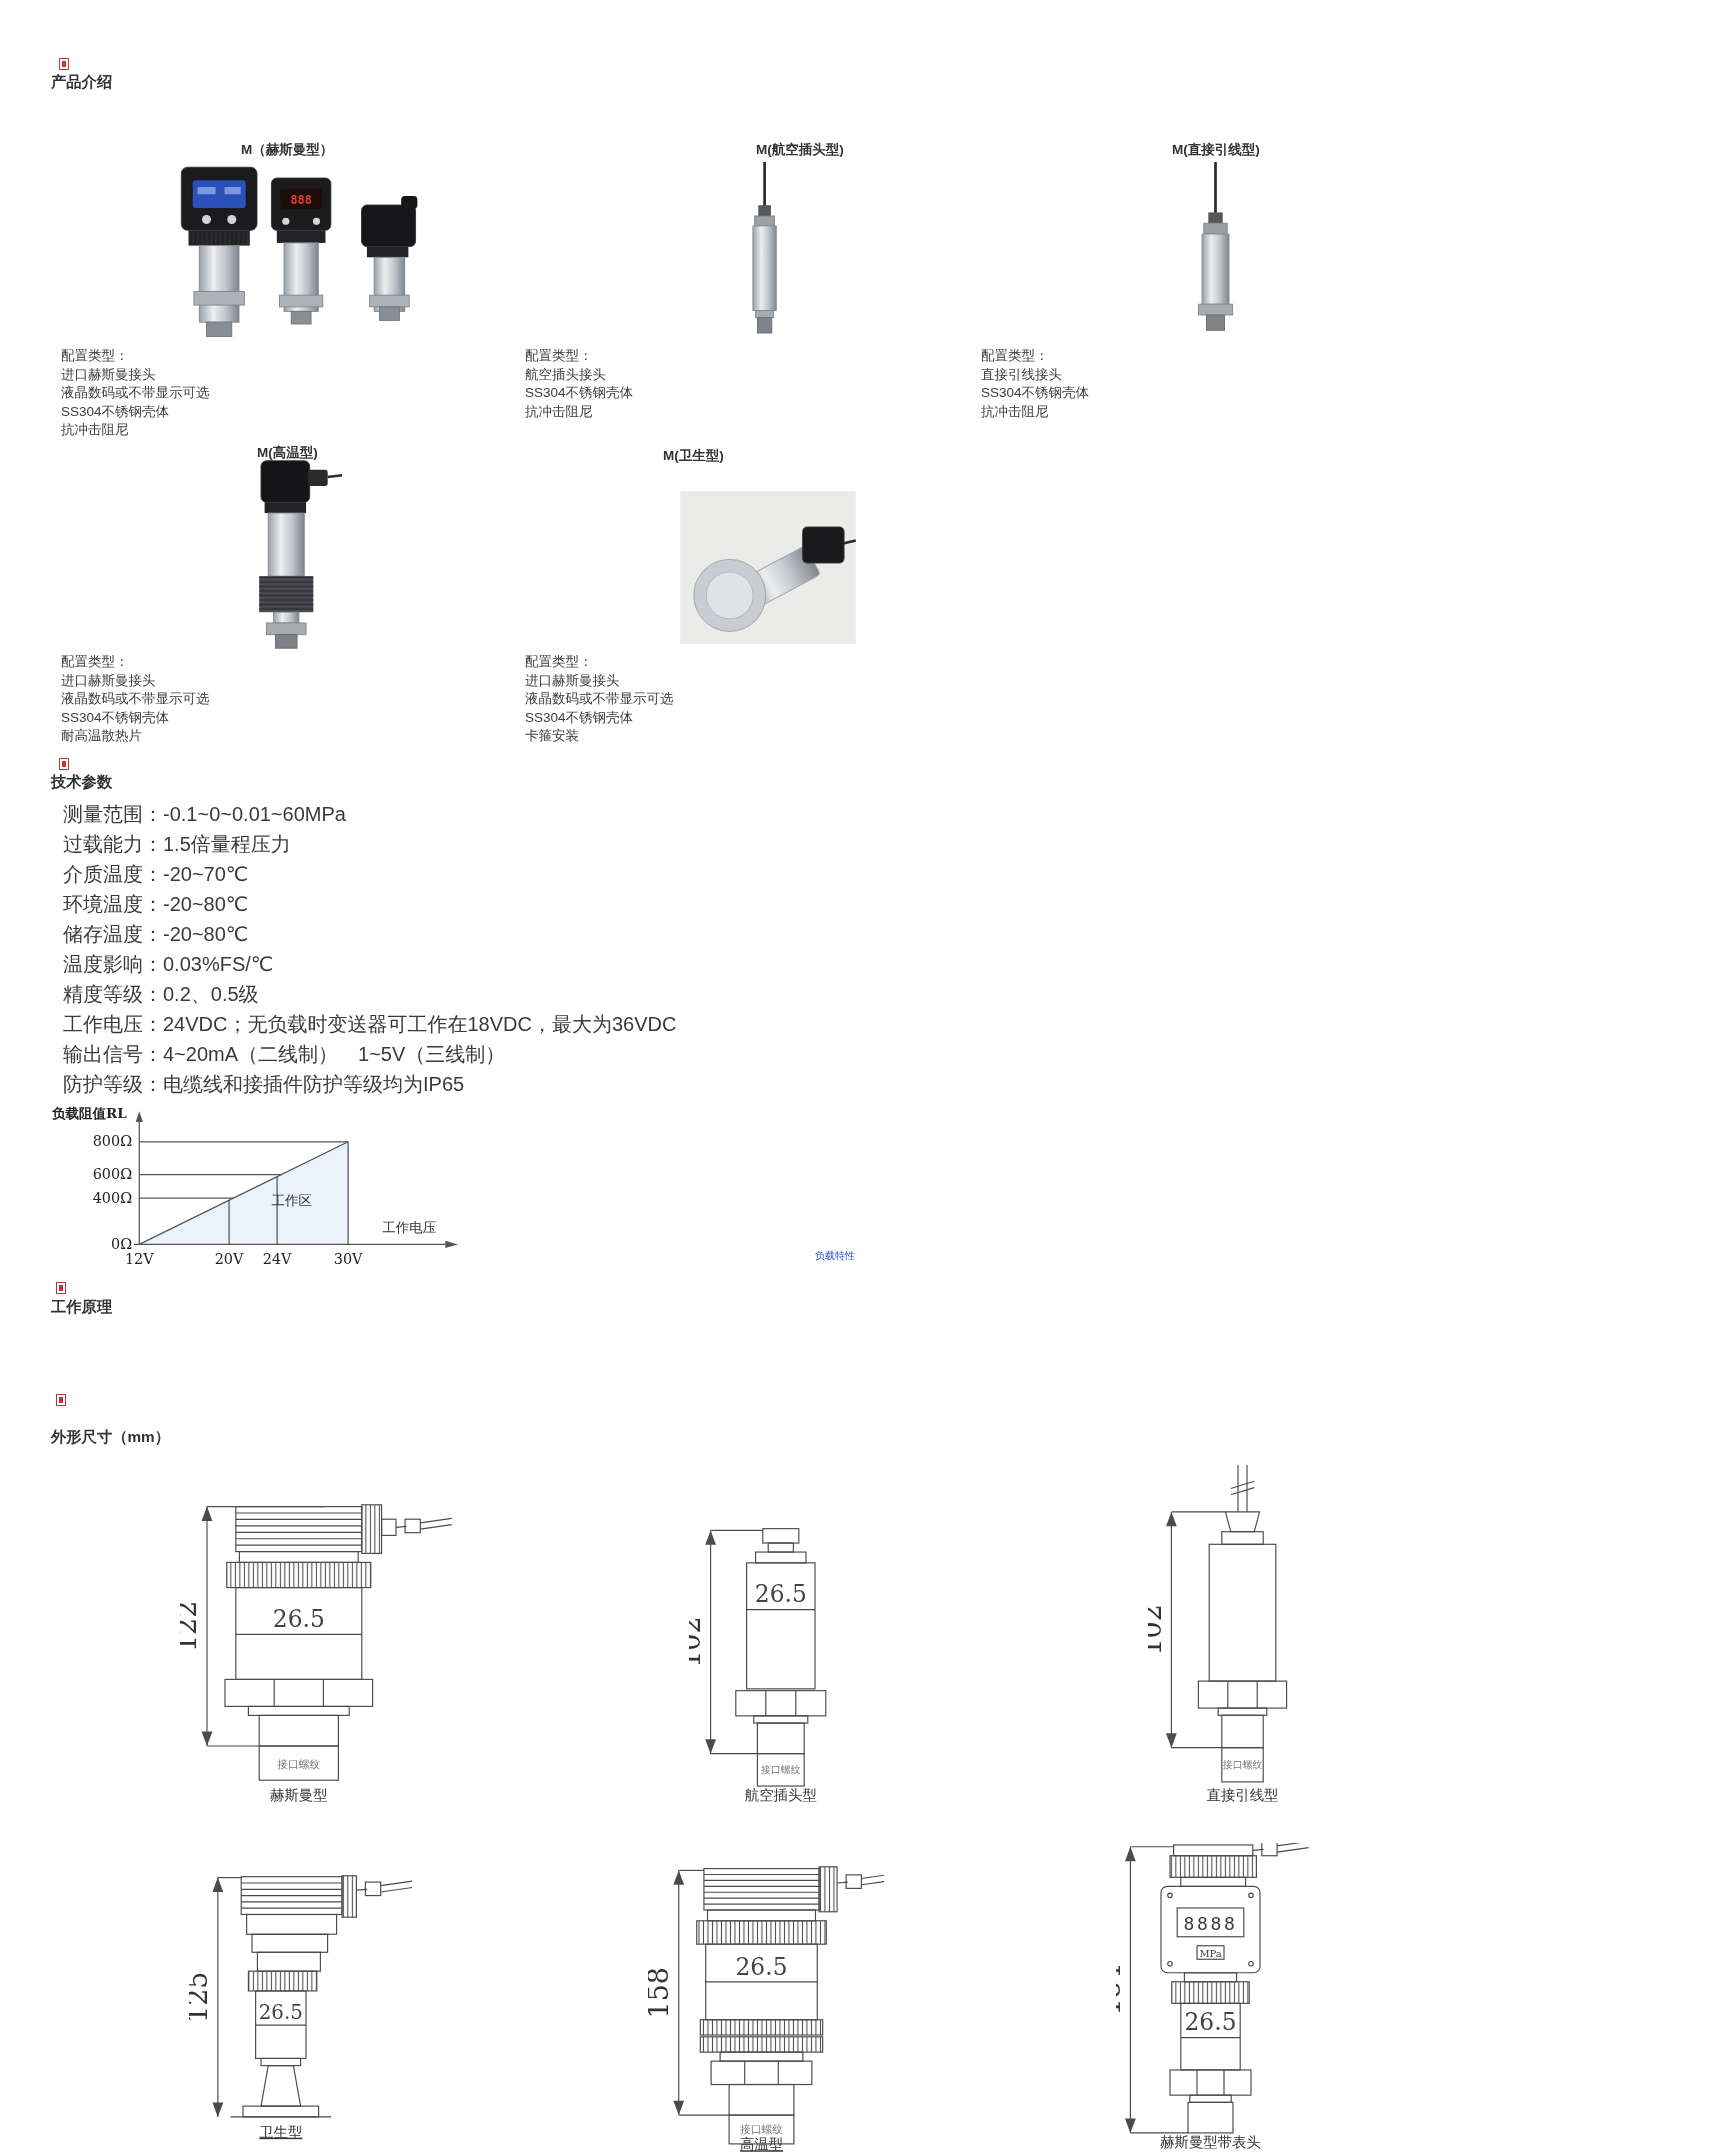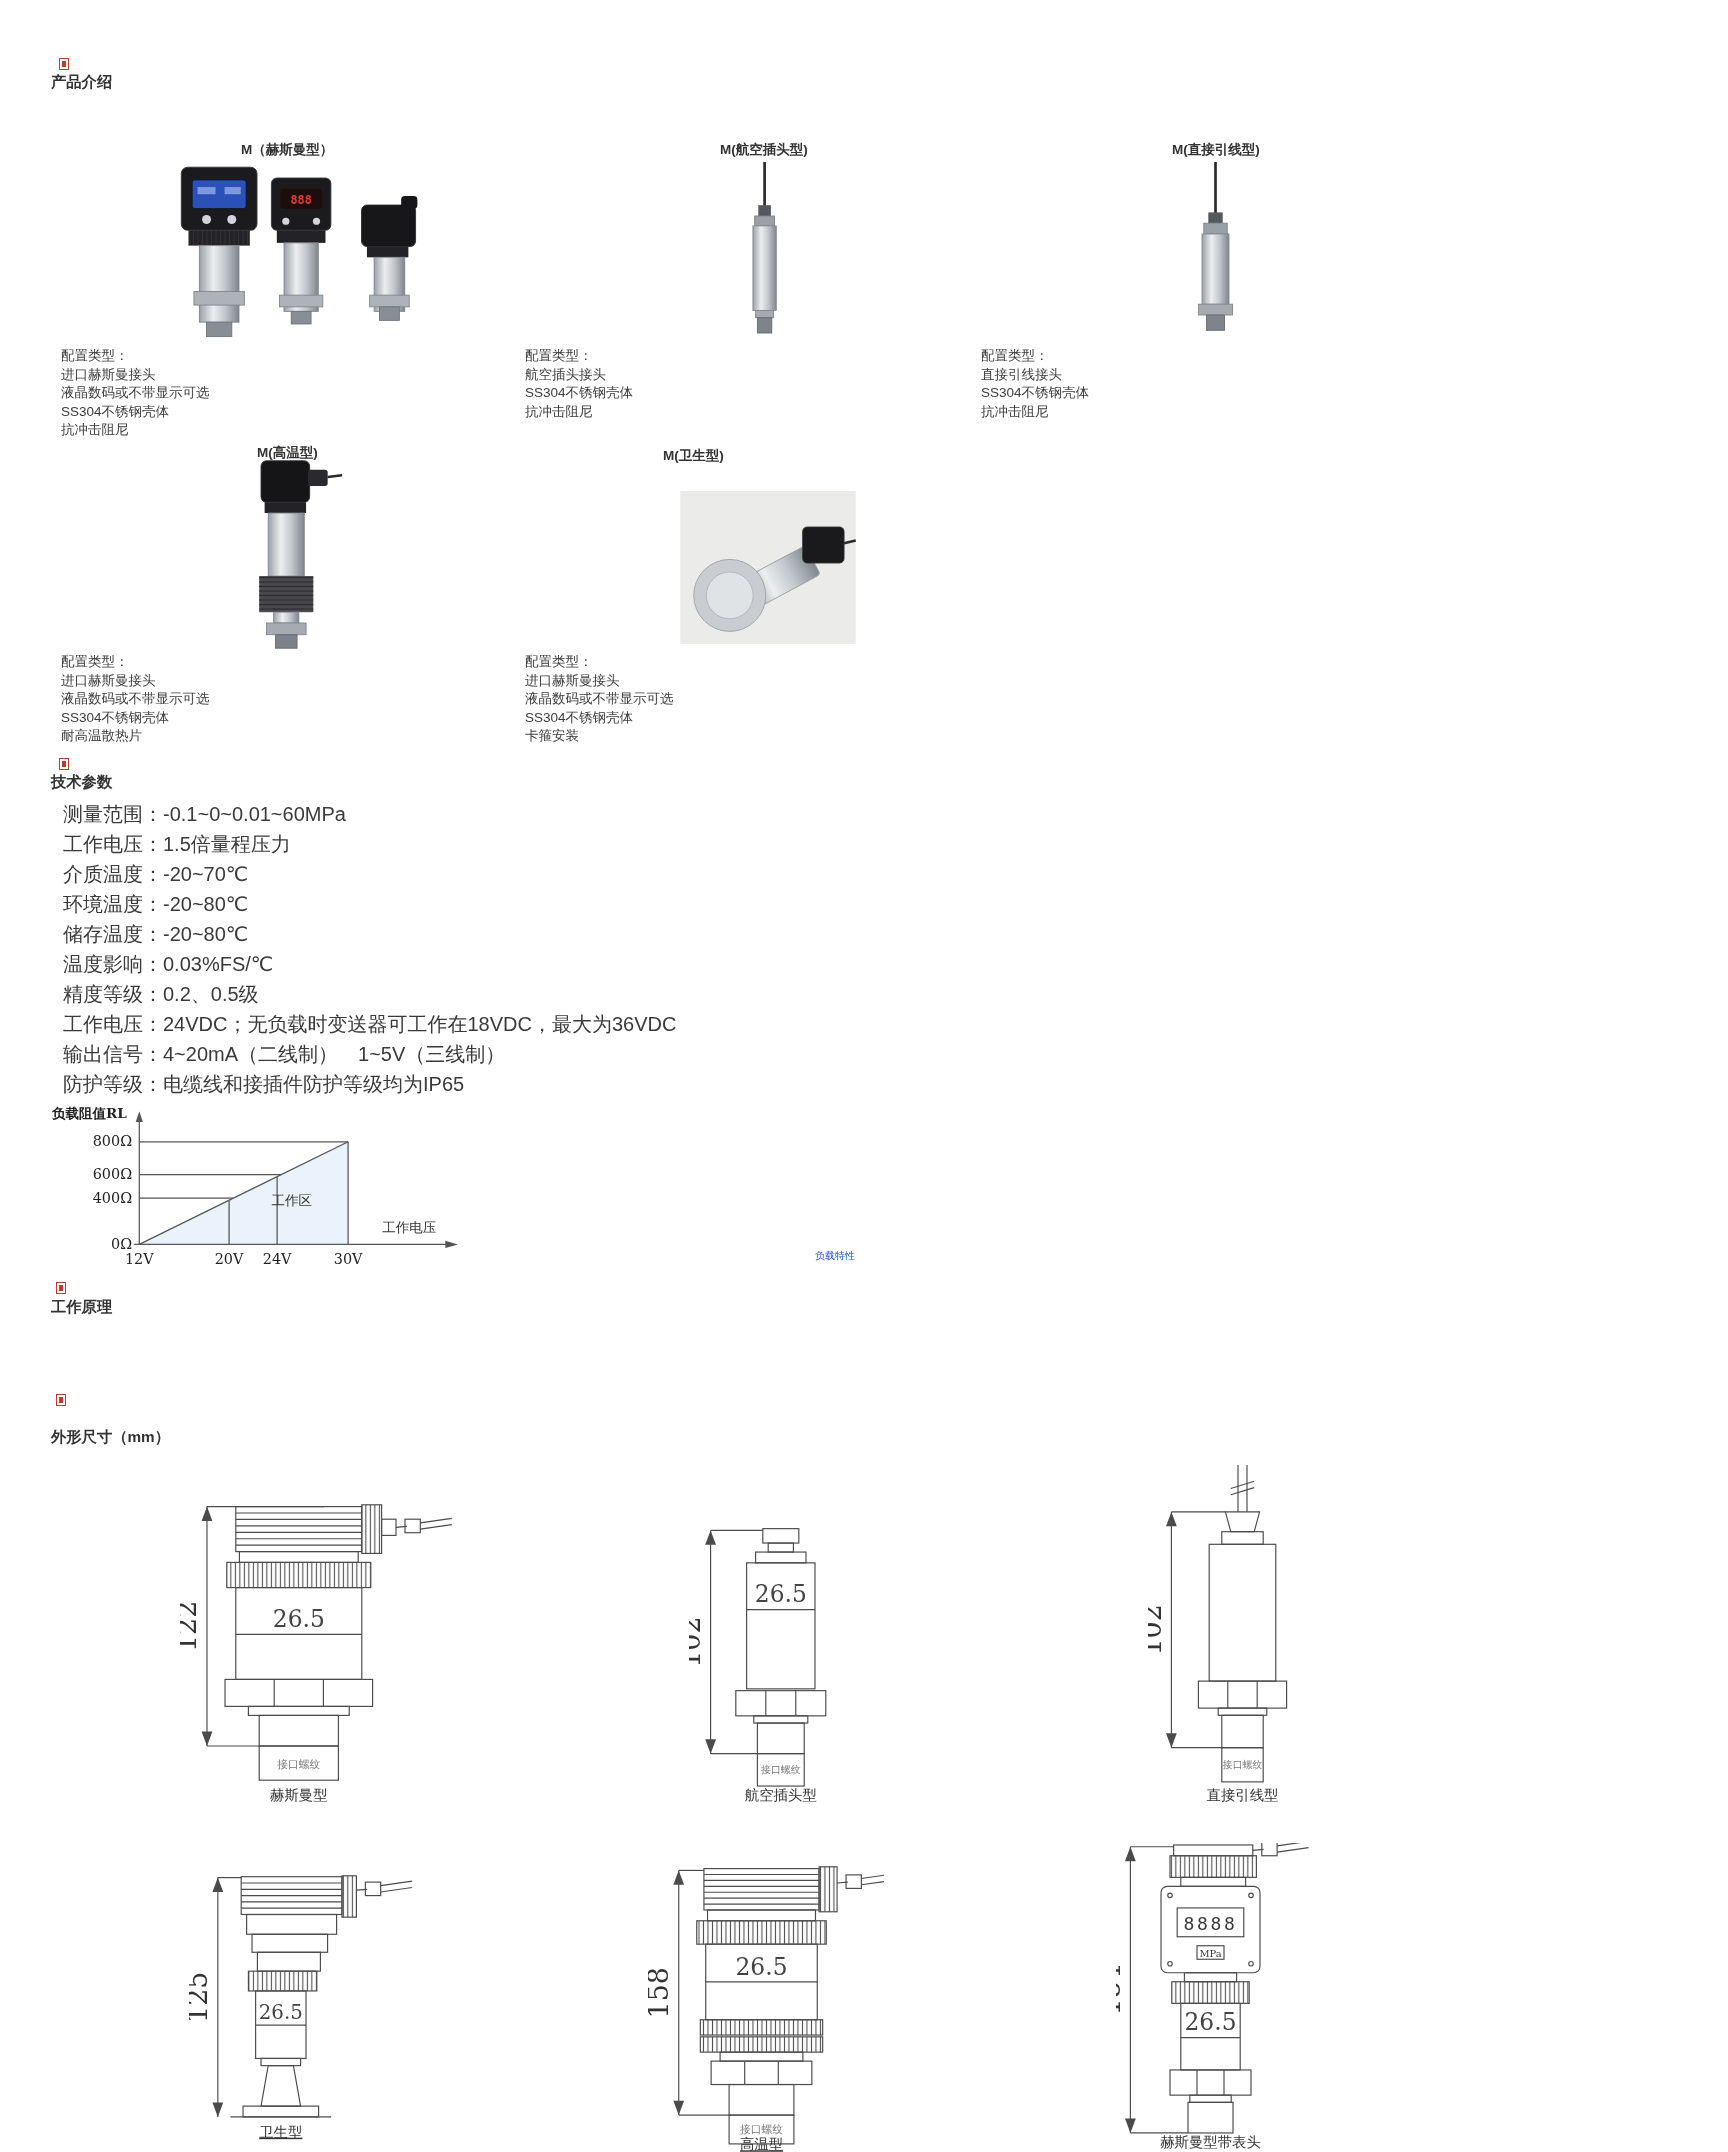--- a/index.html
+++ b/index.html
@@ -53,21 +53,21 @@
         <stop offset="0.65" stop-color="#c2c7cc"></stop>
           <stop offset="1" stop-color="#7e858c"></stop>
       </linearGradient>
     </defs>
   </svg>
 
   <div class="sec-icon" style="left:59px;top:58px;"></div>
   <div class="h-title" style="left:51px;top:72px;">产品介绍</div>
 
   <div class="model-label" style="left:241px;top:141px;">M（赫斯曼型）</div>
-  <div class="model-label" style="left:720px;top:141px;">M(航空插头型)</div>
+  <div class="model-label" style="left:756px;top:141px;">M(航空插头型)</div>
   <div class="model-label" style="left:1172px;top:141px;">M(直接引线型)</div>
 
   <div class="abs" style="left:174px;top:160px;">
     <svg width="257" height="182" viewBox="0 0 285 202">
 
       <rect x="8" y="8" width="84" height="70" rx="7" fill="#1b1b1e" stroke="#35353a"></rect>
       <rect x="20" y="22" width="60" height="32" rx="3" fill="#2b50b8" stroke="#10131c"></rect>
       <rect x="26" y="30" width="20" height="8" fill="#7d97e0"></rect>
         <rect x="56" y="30" width="18" height="8" fill="#7d97e0"></rect>
       <circle cx="36" cy="66" r="5" fill="#d4d4d8"></circle>
@@ -189,21 +189,21 @@
         <div class="cfg-line">液晶数码或不带显示可选</div>
         <div class="cfg-line">SS304不锈钢壳体</div>
         <div class="cfg-line">卡箍安装</div>
       </div>
   </div>
 
   <div class="sec-icon" style="left:59px;top:758px;"></div>
   <div class="h-title" style="left:51px;top:772px;">技术参数</div>
   <div class="abs" style="left:63px;top:799px;">
       <div class="param-line">测量范围：-0.1~0~0.01~60MPa</div>
-      <div class="param-line">工作电压：1.5倍量程压力</div>
+      <div class="param-line">过载能力：1.5倍量程压力</div>
       <div class="param-line">介质温度：-20~70℃</div>
       <div class="param-line">环境温度：-20~80℃</div>
       <div class="param-line">储存温度：-20~80℃</div>
       <div class="param-line">温度影响：0.03%FS/℃</div>
       <div class="param-line">精度等级：0.2、0.5级</div>
       <div class="param-line">工作电压：24VDC；无负载时变送器可工作在18VDC，最大为36VDC</div>
       <div class="param-line">输出信号：4~20mA（二线制）　1~5V（三线制）</div>
       <div class="param-line">防护等级：电缆线和接插件防护等级均为IP65</div>
     </div>
 

